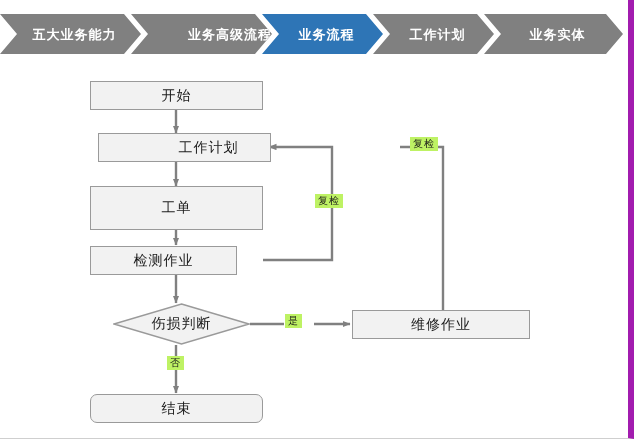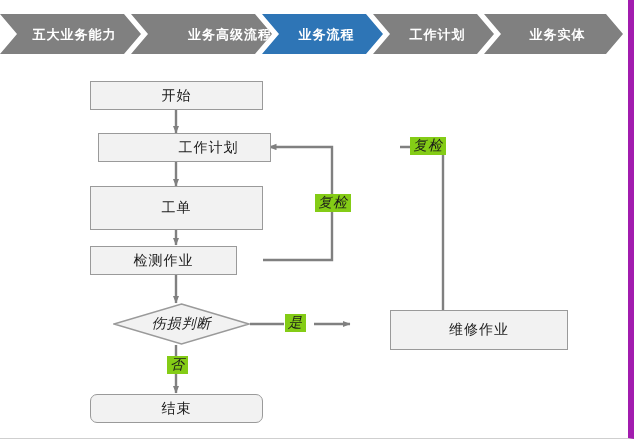--- a/index.html
+++ b/index.html
@@ -90,28 +90,27 @@
     display: flex;
     align-items: center;
     justify-content: center;
     font-size: 14px;
     color: #1a1a1a;
     letter-spacing: 1px;
   }
 
   .edge-label {
     position: absolute;
-    font-size: 14px;
+    font-size: 10px;
     color: #1a1a1a;
     letter-spacing: 1px;
     white-space: nowrap;
     pointer-events: auto;
-    background: #84cc16;
+    background: #bef264;
     padding: 0 3px;
-    font-style: italic;
   }
 </style>
 </head>
 <body>
 
 <div id="page">
 
   <div id="breadcrumb">
 
     <div class="chevron gray" style="left:0px; width:141px;">
@@ -179,28 +178,28 @@
     </div>
 
     <div class="node" style="left:90px; top:186px; width:173px; height:44px;">
       <span>工单</span>
     </div>
 
     <div class="node" style="left:90px; top:246px; width:147px; height:29px;">
       <span>检测作业</span>
     </div>
 
-    <div class="diamond-wrap" style="left:113px; top:303px; width:137px; height:42px;font-style:italic;">
+    <div class="diamond-wrap" style="left:113px; top:303px; width:137px; height:42px;">
       <svg width="137" height="42">
         <polygon points="68.5,1 136,21 68.5,41 1,21" fill="#F2F2F2" stroke="#9A9A9A" stroke-width="1.4"></polygon>
       </svg>
       <div class="diamond-label">伤损判断</div>
     </div>
 
-    <div class="node" style="left:352px; top:310px; width:178px; height:40px;margin-left:38px;">
+    <div class="node" style="left:352px; top:310px; width:178px; height:29px;">
       <span>维修作业</span>
     </div>
 
     <div class="node" style="left:90px; top:394px; width:173px; height:29px;border-radius:7px;">
       <span>结束</span>
     </div>
 
     <div class="edge-label" style="left:315px; top:194px;">复检</div>
 
     <div class="edge-label" style="left:410px; top:137px;">复检</div>

